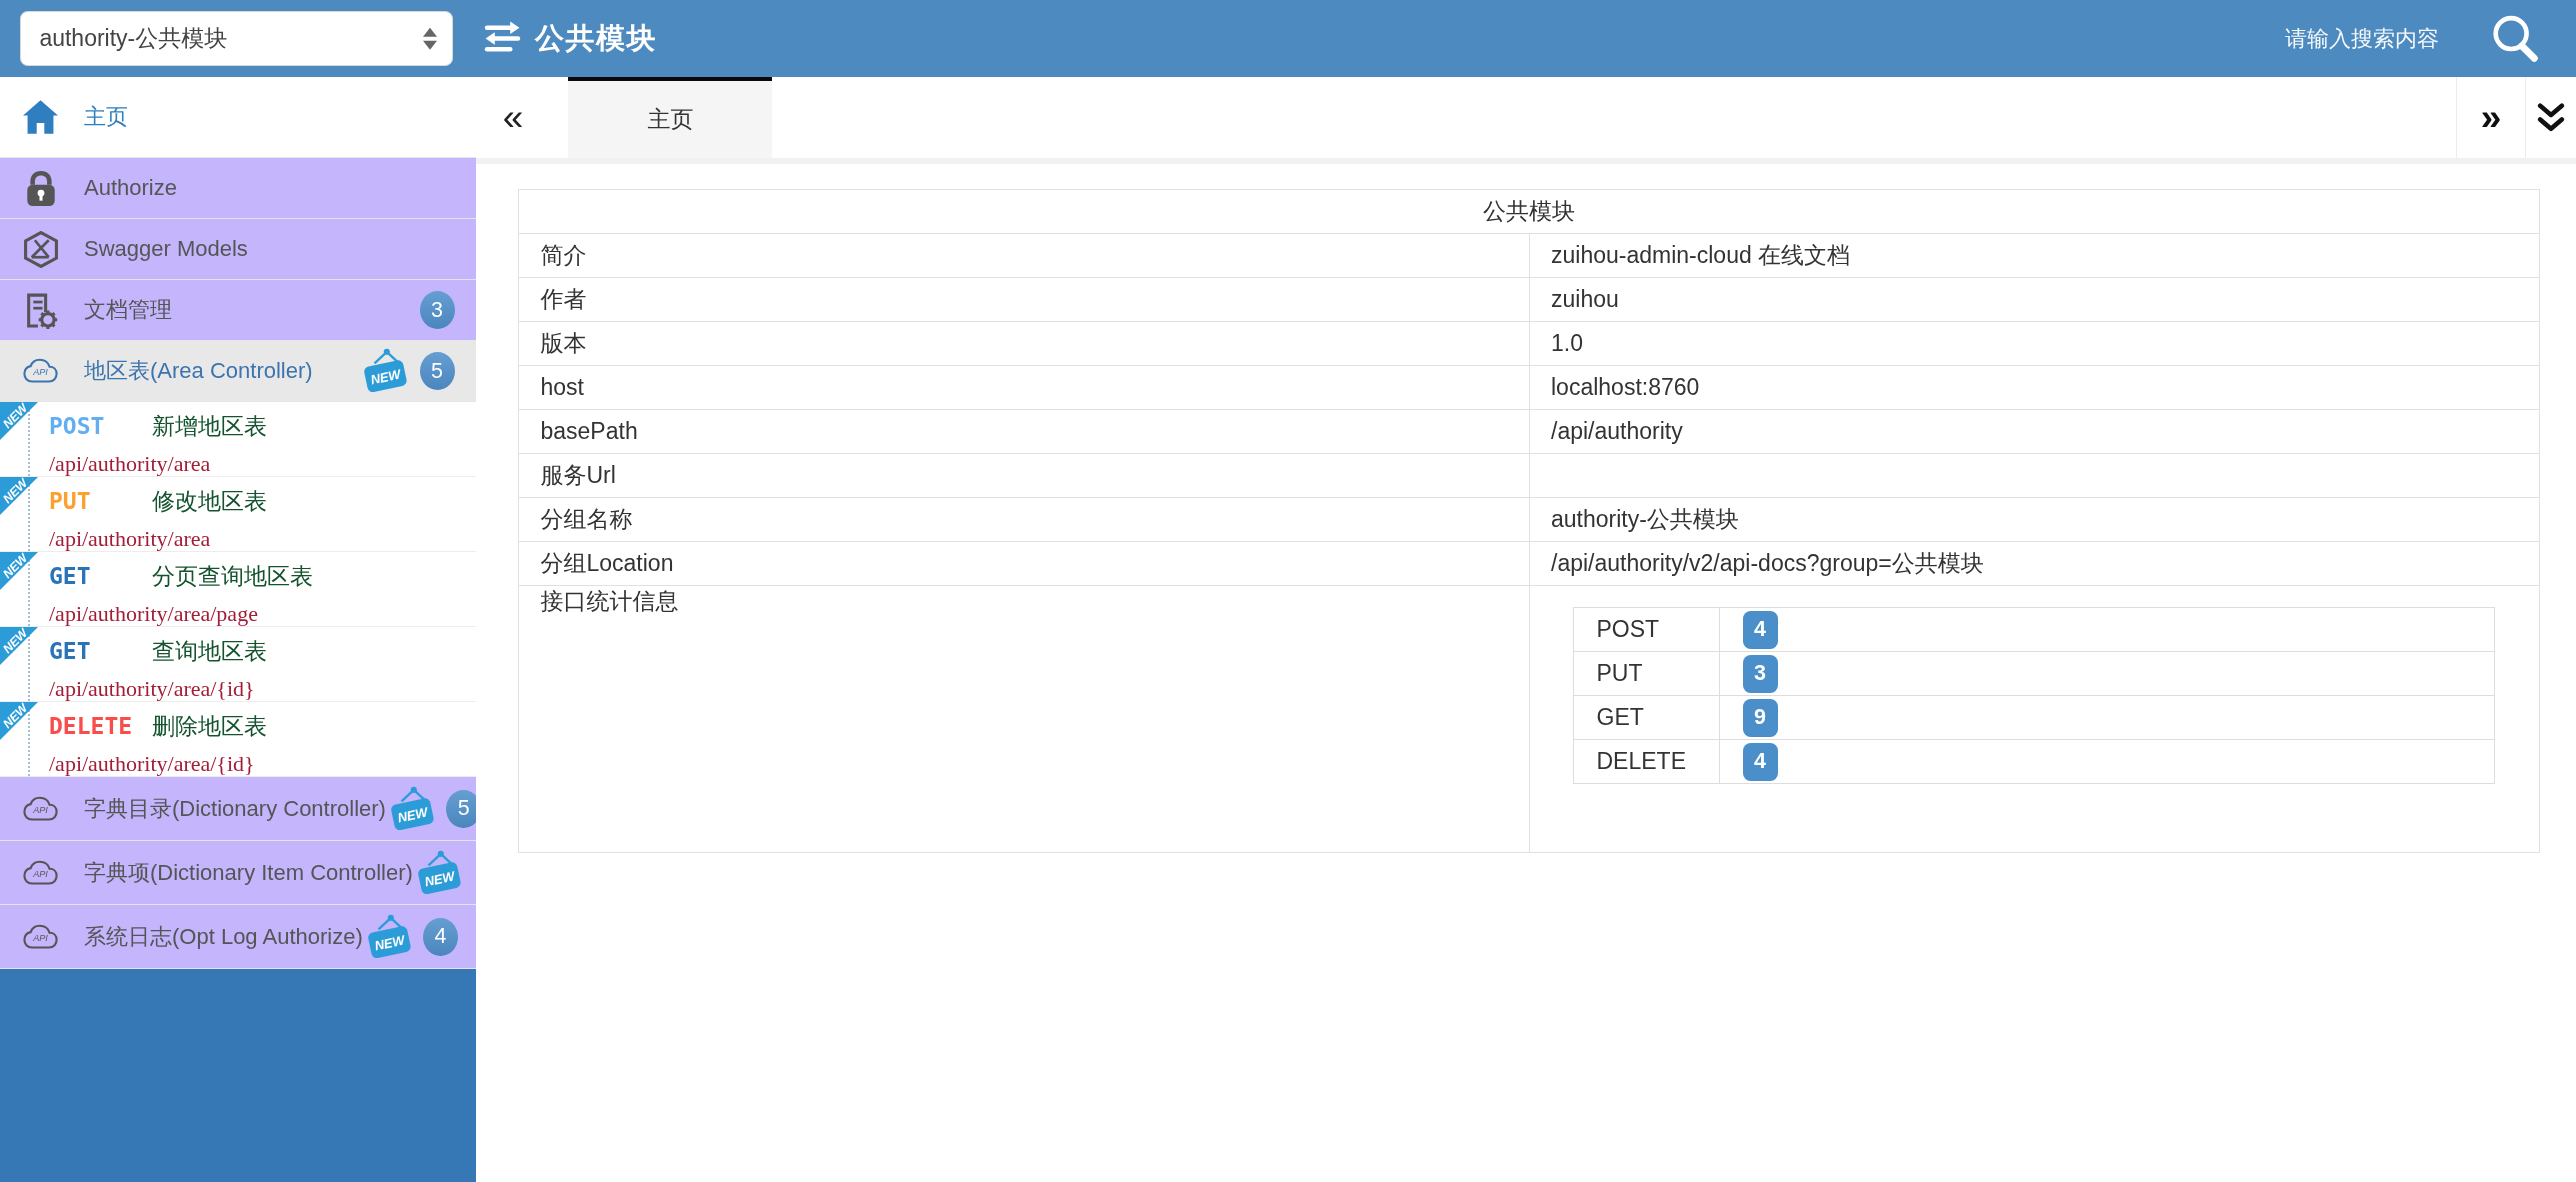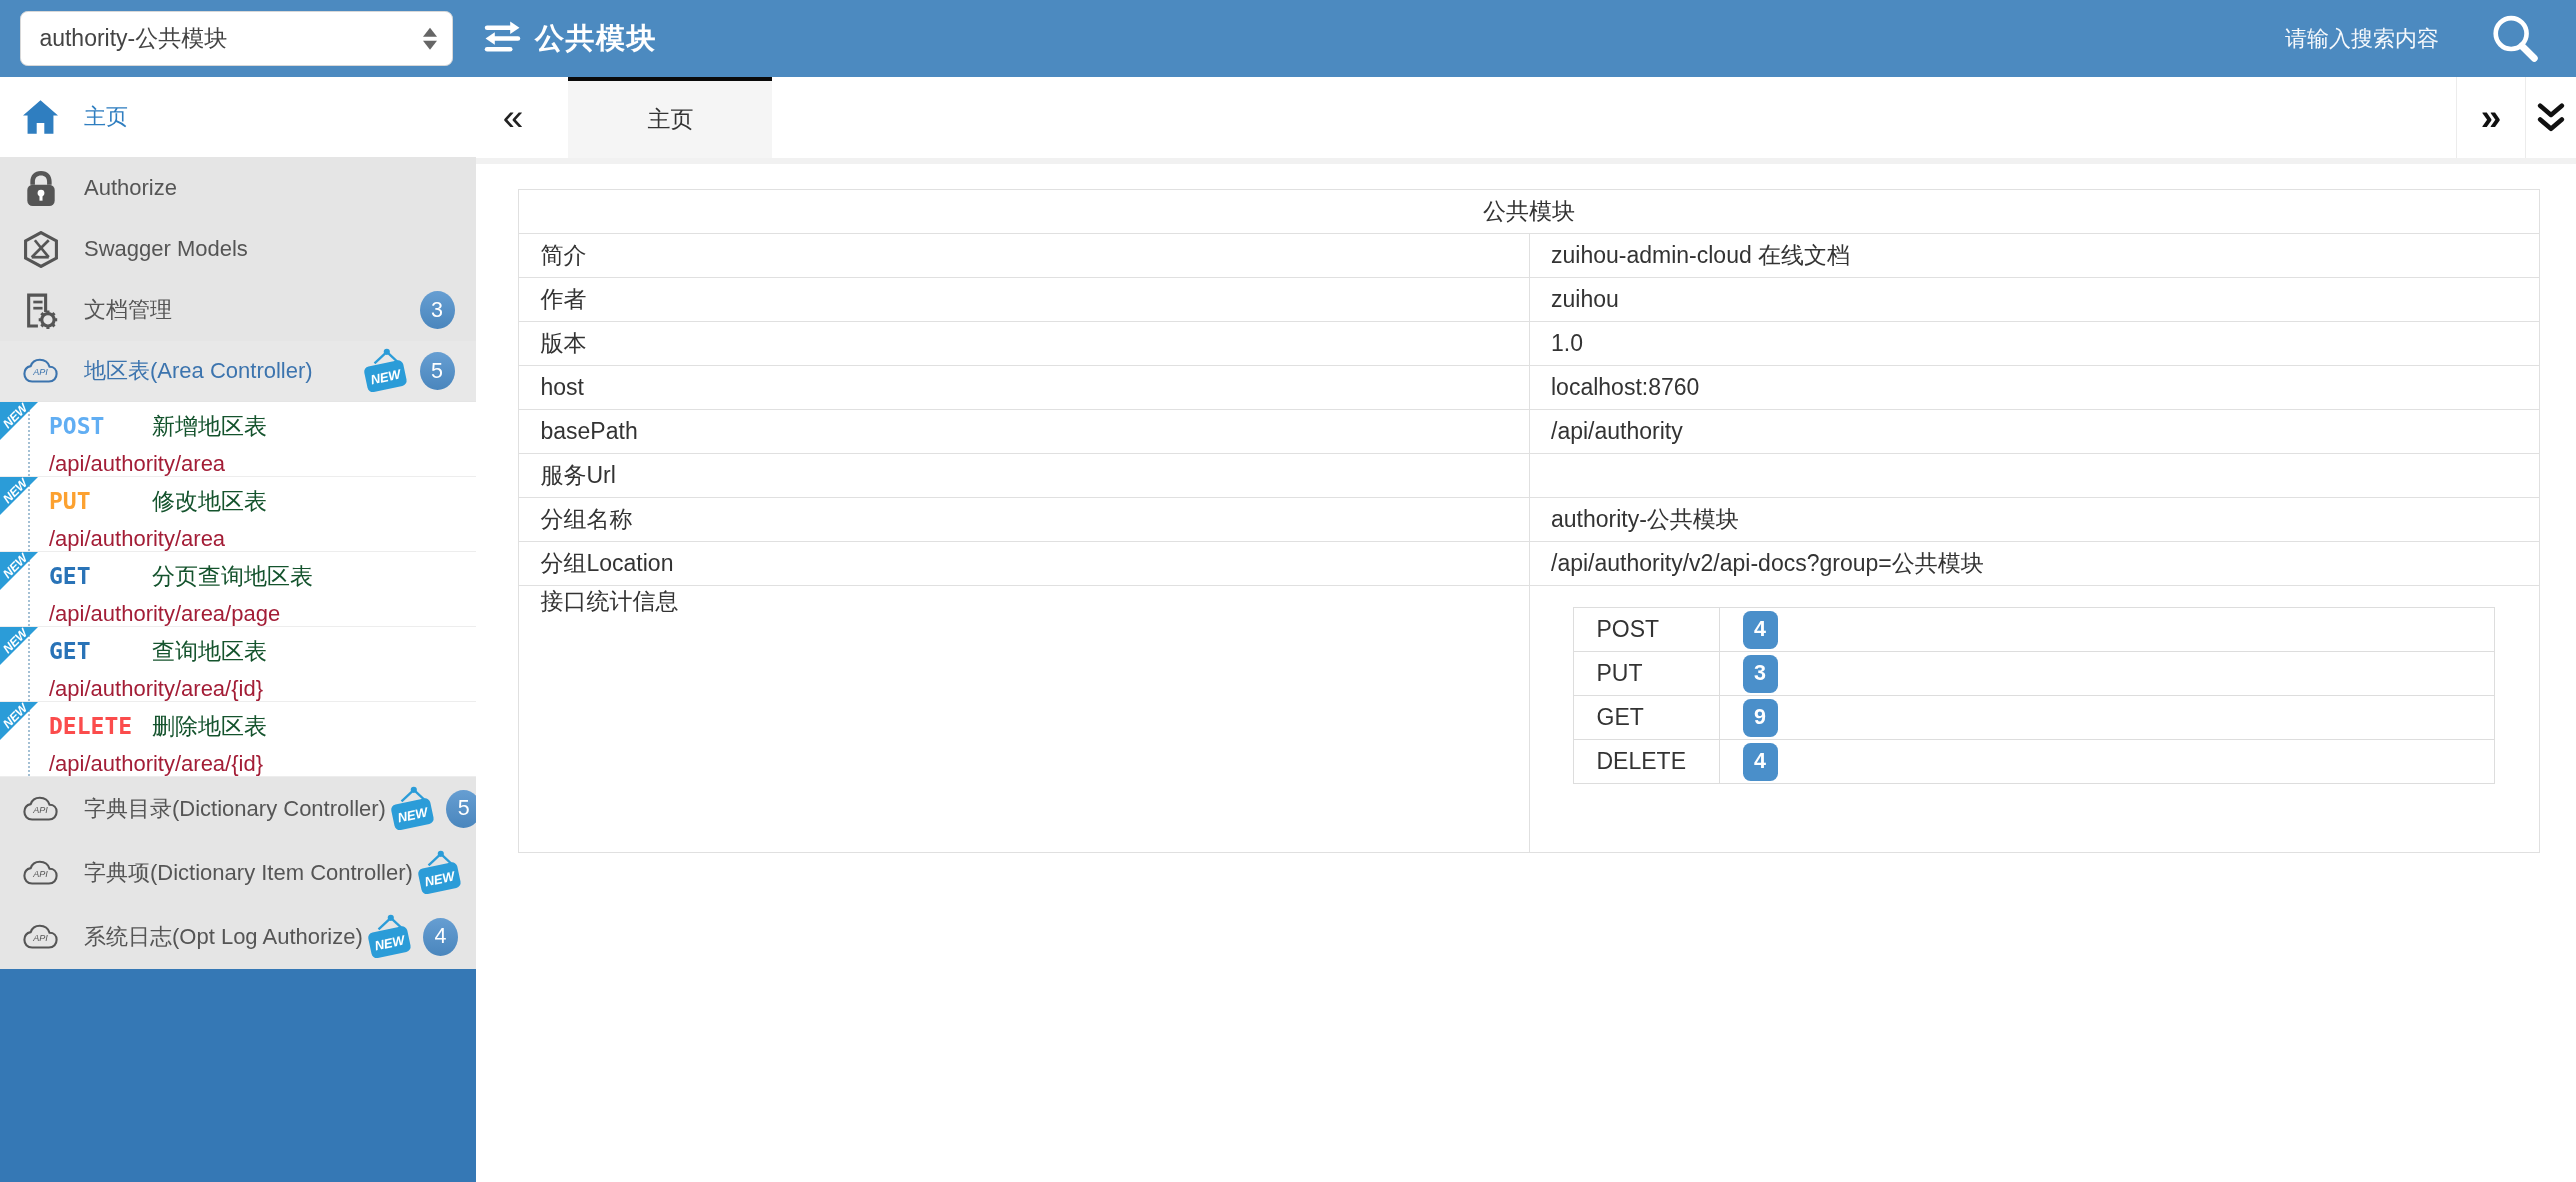--- a/index.html
+++ b/index.html
@@ -24,21 +24,21 @@
   .brand-title { color:#fff; font-size:29px; font-weight:bold; margin-left:14px; letter-spacing:1.5px; }
   .header-search { margin-left:auto; display:flex; align-items:center;font-family:Liberation Mono, monospace; }
   .search-text { color:rgba(255,255,255,.95); font-size:22px; }
   .search-icon { margin:0 34px 0 49px; cursor:pointer; }
 
   
   .sidebar { position:absolute; left:0; top:77px; width:476px; bottom:0;
     background:#3578b5; overflow:hidden; }
   .side-list { background:#fff; }
   .menu-item { display:flex; align-items:center; height:61px; padding:0 21.5px 0 23px;
-    background:#e5e5e5; border-bottom:0.8px solid #e5e5e5; font-size:22px; color:#555; cursor:pointer; }
+    background:#c4b5fd; border-bottom:0.8px solid #e5e5e5; font-size:22px; color:#555; cursor:pointer; }
   .menu-item.home { height:81px; background:#fff; color:#2f7ec0; border-bottom:0.8px solid #e5e5e5; }
   .menu-item.selected { background:#e8e8e8; color:#3c74ae; }
   .mi-icon { width:35px; display:flex; justify-content:center; margin-right:26px; flex:none; }
   .mi-label { white-space:nowrap; }
   .mi-right { margin-left:auto; display:flex; align-items:center; gap:9.2px; }
   .count-badge { min-width:35px; height:38px; padding:0 4.6px; border-radius:50%;
     background:linear-gradient(180deg,#669ed2,#4a86bd); color:#fff; font-size:21.5px;
     display:flex; align-items:center; justify-content:center; }
   .new-sign { display:block; }
 
@@ -51,21 +51,21 @@
   .ep-corner { position:absolute; left:0; top:0; width:0; height:0;
     border-top:38px solid #2b9cd8; border-right:38px solid transparent; }
   .ep-corner-label { position:absolute; left:0.8px; top:7px; transform:rotate(-45deg);
     color:#fff; font-size:12.3px; font-style:italic; font-weight:bold; }
   .ep-line1 { display:flex; align-items:baseline; }
   .ep-method { font-family:"DejaVu Sans Mono","Liberation Mono",monospace;
     font-weight:bold; font-size:23px; min-width:103px; display:inline-block; }
   .m-post { color:#61aef3; } .m-put { color:#fca130; }
   .m-get { color:#2973b7; } .m-delete { color:#fb4c4c; }
   .ep-summary { font-size:23px; color:#14532d; }
-  .ep-path { margin-top:9.2px; font-family:Liberation Sans, sans-serif;
+  .ep-path { margin-top:9.2px; font-family:Liberation Serif, serif;
     font-size:22px; color:#a31d36; }
 
   
   .main { position:absolute; left:476px; top:77px; right:0; bottom:0; background:#fff; }
   .tabbar { height:81px; display:flex; align-items:stretch; }
   .tab-scroll-left { width:74px; display:flex; align-items:center; justify-content:center;
     font-size:37px; color:#222; cursor:pointer; }
   .tab { margin-left:18.4px; width:204px; background:#f5f5f5; border-top:4.6px solid #0a0a0a;
     display:flex; align-items:center; justify-content:center; font-size:23px; color:#333; cursor:pointer; }
   .tab-right { margin-left:auto; display:flex; align-items:stretch; }

